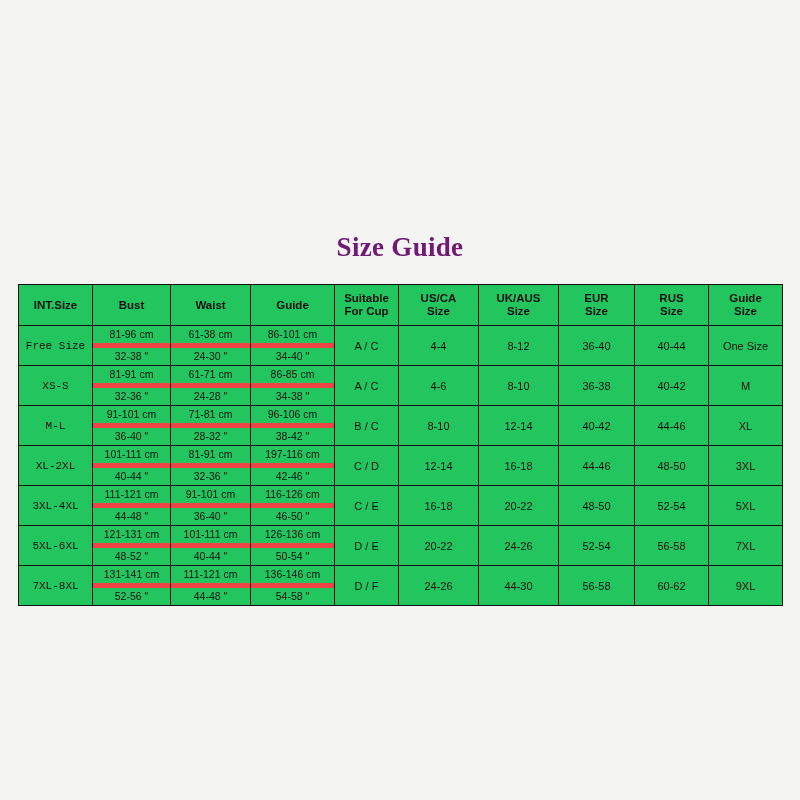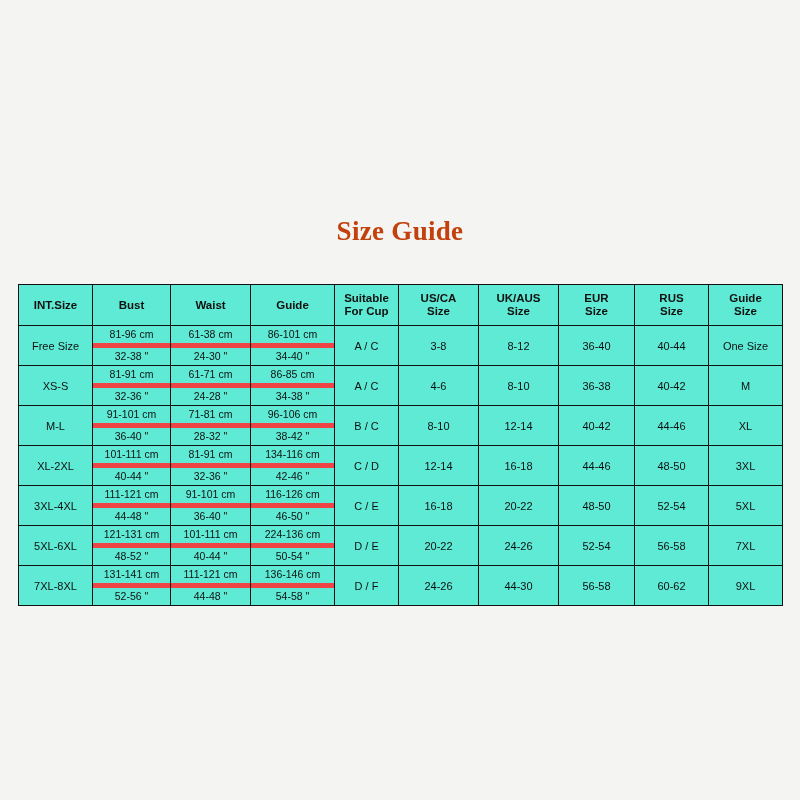--- a/index.html
+++ b/index.html
@@ -15,41 +15,41 @@
   }
   .page {
     position: relative;
     width: 800px;
     height: 800px;
     background: #f4f4f2;
     box-sizing: border-box;
   }
   .title {
     position: absolute;
-    top: 216px;
+    top: 232px;
     left: 0;
     width: 800px;
     text-align: center;
     font-family: "Liberation Serif", serif;
     font-size: 27px;
     font-weight: 700;
-    color: #c2410c;
+    color: #701a75;
     letter-spacing: 0.3px;
   }
   .table-wrap {
     position: absolute;
     top: 284px;
     left: 18px;
     width: 764px;
   }
   table.size-table {
     border-collapse: collapse;
     width: 764px;
     table-layout: fixed;
-    background: #5eead4;
+    background: #22c55e;
   }
   table.size-table th,
   table.size-table td {
     border: 1px solid #111111;
     text-align: center;
     vertical-align: middle;
     font-size: 11px;
     color: #111111;
     padding: 0;
   }
@@ -71,20 +71,21 @@
   col.c-cup   { width: 64px; }
   col.c-usca  { width: 80px; }
   col.c-ukaus { width: 80px; }
   col.c-eur   { width: 76px; }
   col.c-rus   { width: 74px; }
   col.c-asia  { width: 74px; }
 
   td.row-label {
     font-size: 11.5px;
     font-weight: 400;
+    font-family: Liberation Mono, monospace;
   }
   
   td.split {
     padding: 0;
   }
   td.split .cm,
   td.split .inch {
     display: block;
     height: 17px;
     line-height: 17px;
@@ -171,21 +172,21 @@
           </td>
           <td class="split">
             <span class="cm">61-38 cm</span>
             <span class="inch">24-30 "</span>
           </td>
           <td class="split">
             <span class="cm">86-101 cm</span>
             <span class="inch">34-40 "</span>
           </td>
           <td class="plain">A / C</td>
-          <td class="plain">3-8</td>
+          <td class="plain">4-4</td>
           <td class="plain">8-12</td>
           <td class="plain">36-40</td>
           <td class="plain">40-44</td>
           <td class="plain">One Size</td>
         </tr>
 
         <tr class="data-row">
           <td class="row-label">XS-S</td>
           <td class="split">
             <span class="cm">81-91 cm</span>
@@ -233,21 +234,21 @@
           <td class="row-label">XL-2XL</td>
           <td class="split">
             <span class="cm">101-111 cm</span>
             <span class="inch">40-44 "</span>
           </td>
           <td class="split">
             <span class="cm">81-91 cm</span>
             <span class="inch">32-36 "</span>
           </td>
           <td class="split">
-            <span class="cm">134-116 cm</span>
+            <span class="cm">197-116 cm</span>
             <span class="inch">42-46 "</span>
           </td>
           <td class="plain">C / D</td>
           <td class="plain">12-14</td>
           <td class="plain">16-18</td>
           <td class="plain">44-46</td>
           <td class="plain">48-50</td>
           <td class="plain">3XL</td>
         </tr>
 
@@ -277,21 +278,21 @@
           <td class="row-label">5XL-6XL</td>
           <td class="split">
             <span class="cm">121-131 cm</span>
             <span class="inch">48-52 "</span>
           </td>
           <td class="split">
             <span class="cm">101-111 cm</span>
             <span class="inch">40-44 "</span>
           </td>
           <td class="split">
-            <span class="cm">224-136 cm</span>
+            <span class="cm">126-136 cm</span>
             <span class="inch">50-54 "</span>
           </td>
           <td class="plain">D / E</td>
           <td class="plain">20-22</td>
           <td class="plain">24-26</td>
           <td class="plain">52-54</td>
           <td class="plain">56-58</td>
           <td class="plain">7XL</td>
         </tr>
 

